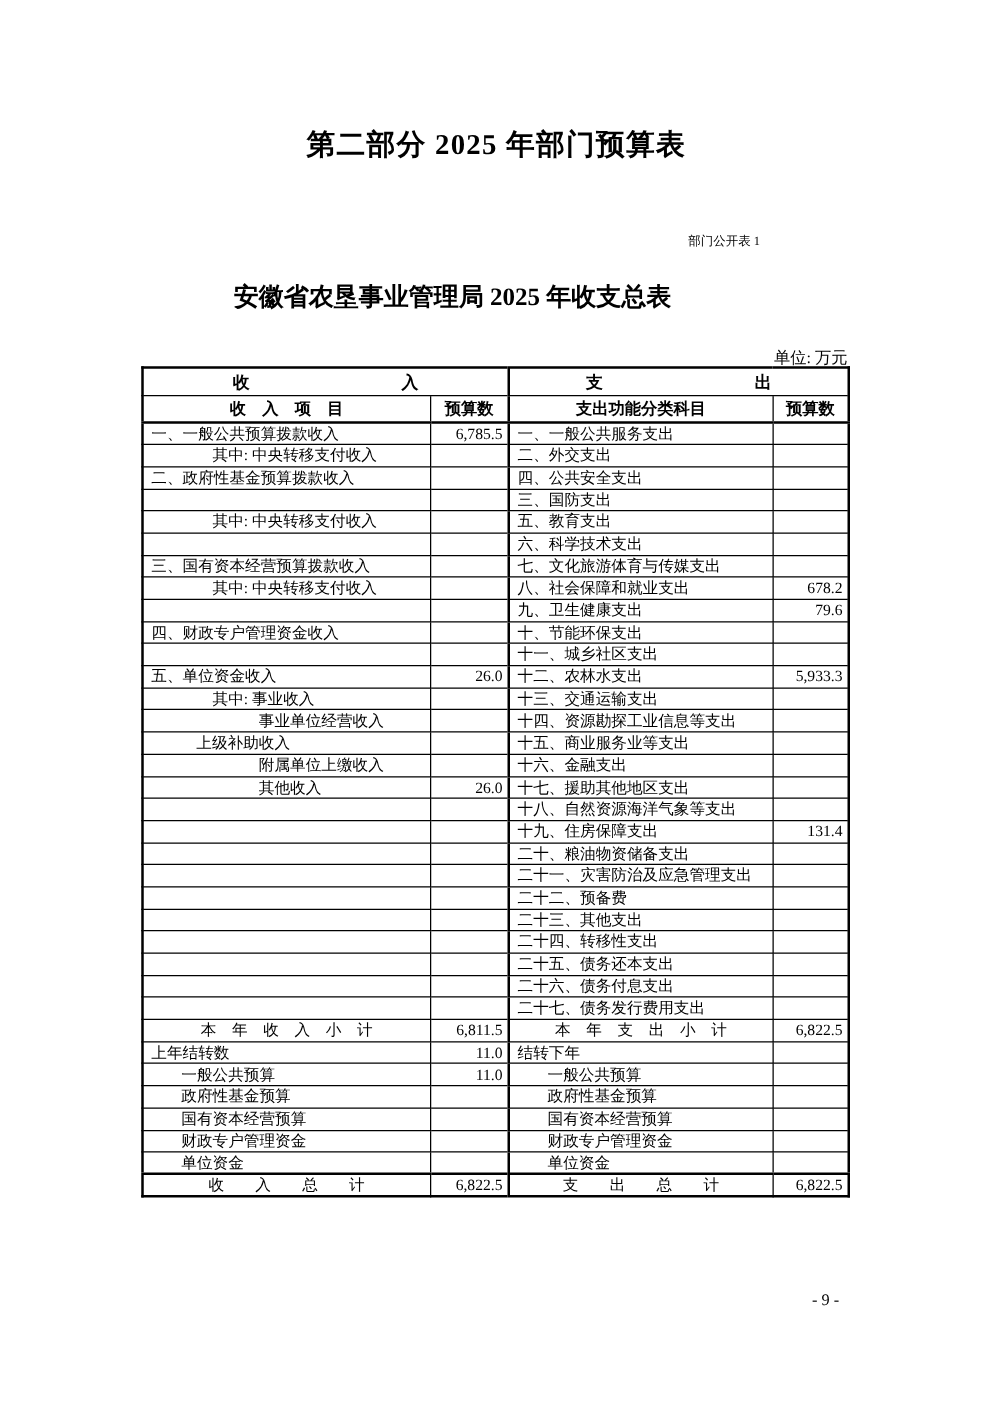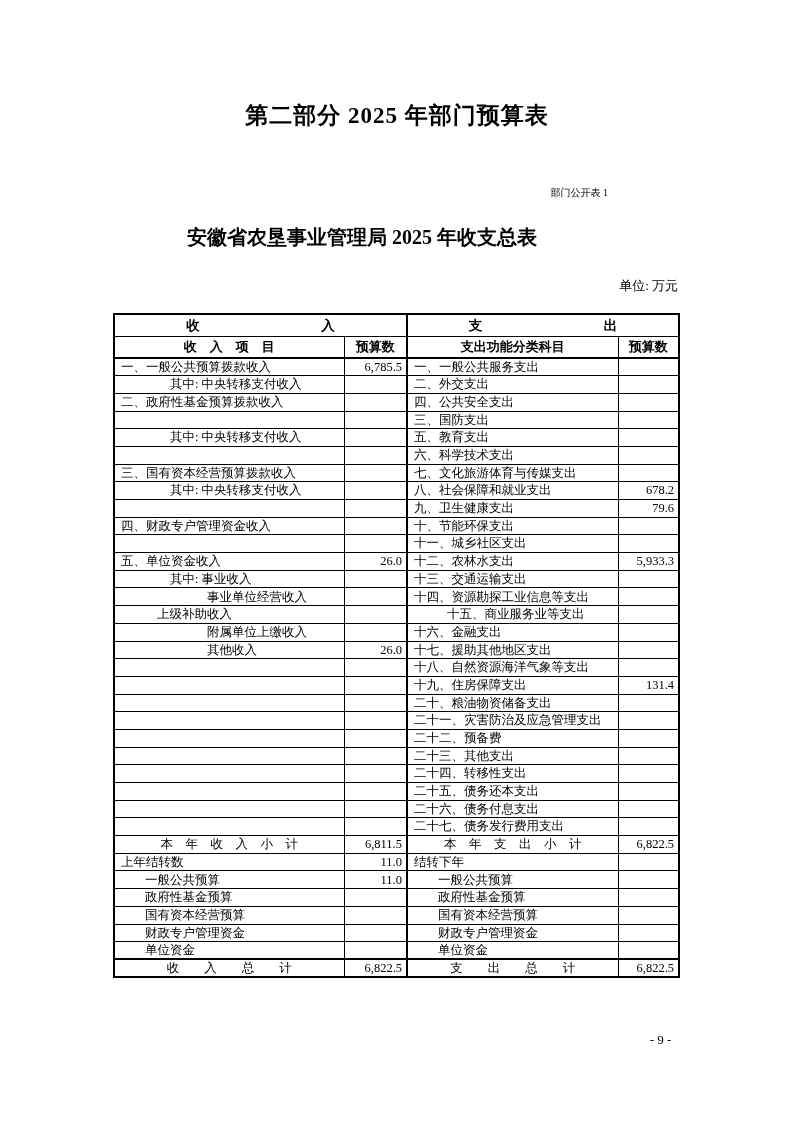--- a/index.html
+++ b/index.html
@@ -26,21 +26,21 @@
     position: absolute; top: 224px; left: 0; width: 794px;
     text-align: center; font-size: 20px; font-weight: 700;
     transform: translateX(-35px); white-space: pre;
   }
   .unit-note {
     position: absolute; top: 277px; left: 113px; width: 565px;
     text-align: right; font-size: 13px; white-space: pre;
   }
 
   table.budget {
-    position: absolute; top: 313px; left: 113px;
+    position: absolute; top: 293px; left: 113px;
     width: 565px; border-collapse: collapse; table-layout: fixed;
     border: 2px solid #000;
   }
   table.budget th, table.budget td {
     border: 1px solid #000;
     overflow: hidden; white-space: pre;
     font-size: 12.5px; line-height: 1;
     vertical-align: middle;
   }
   table.budget thead th {
@@ -173,21 +173,21 @@
         </tr>
         <tr>
           <td class="item" style="padding-left: 92px;">事业单位经营收入</td>
           <td class="val"></td>
           <td class="item expense-start" style="padding-left: 6px;">十四、资源勘探工业信息等支出</td>
           <td class="val"></td>
         </tr>
         <tr>
           <td class="item" style="padding-left: 42px;">上级补助收入</td>
           <td class="val"></td>
-          <td class="item expense-start" style="padding-left: 6px; text-align: center;">十五、商业服务业等支出</td>
+          <td class="item expense-start" style="padding-left: 6px;">十五、商业服务业等支出</td>
           <td class="val"></td>
         </tr>
         <tr>
           <td class="item" style="padding-left: 92px;">附属单位上缴收入</td>
           <td class="val"></td>
           <td class="item expense-start" style="padding-left: 6px;">十六、金融支出</td>
           <td class="val"></td>
         </tr>
         <tr>
           <td class="item" style="padding-left: 92px;">其他收入</td>

